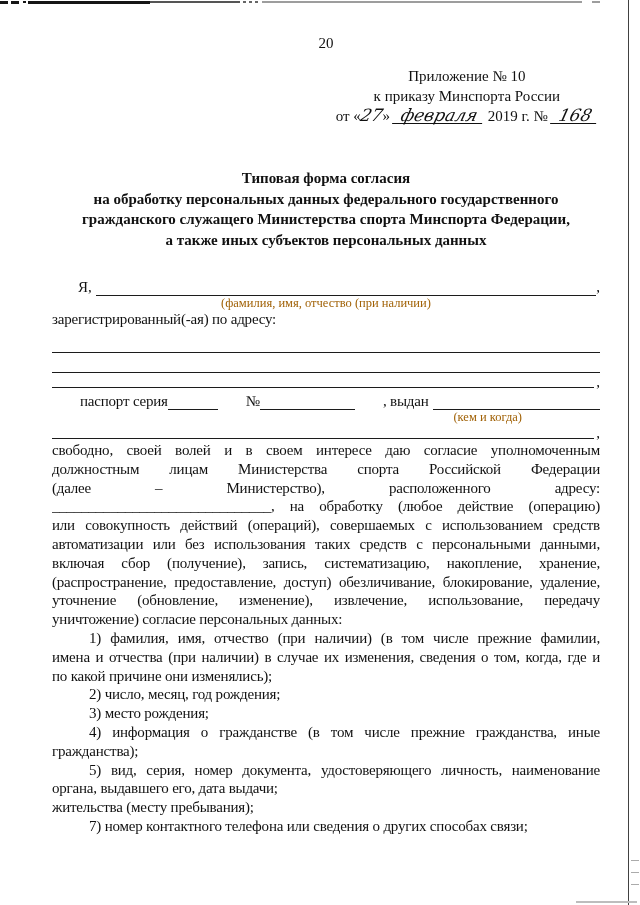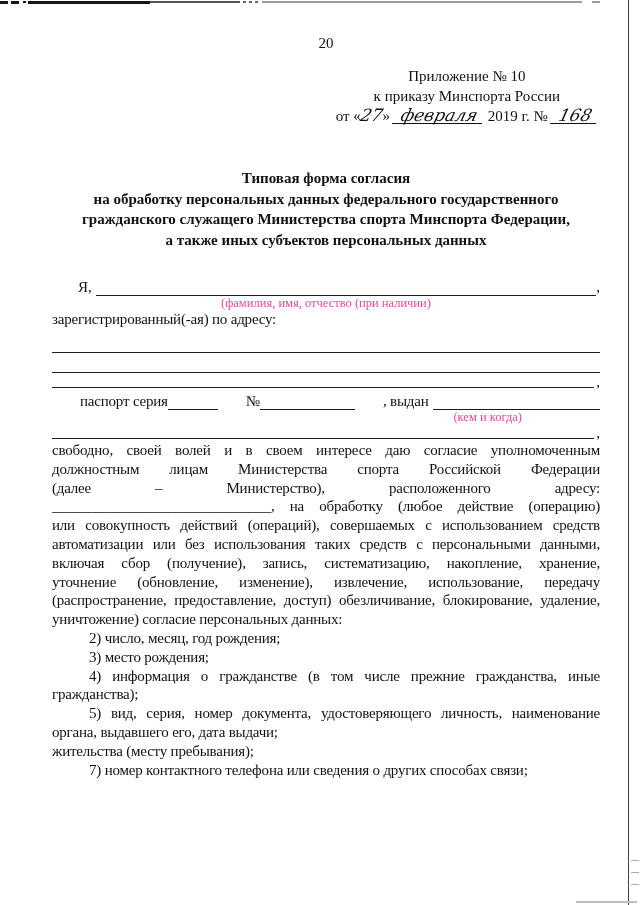--- a/index.html
+++ b/index.html
@@ -15,21 +15,21 @@
   .pageno{ text-align:center;font-size:15px;line-height:18px;}
   .appendix{margin-top:14px;margin-left:auto;margin-right:2px;width:-moz-fit-content;width:fit-content;
             text-align:center;font-size:15px;line-height:20px;}
   .hand{display:inline-block;transform:skewX(-14deg);font-style:italic;
         font-family:"DejaVu Serif", serif;font-size:17px;line-height:14px;}
   .hand.ul{border-bottom:1px solid #111;padding:0 7px 1px 7px;}
   .title{margin-top:42px;text-align:center;font-weight:bold;font-size:15px;line-height:20.5px;}
   .ya-row{margin-top:26px;display:flex;align-items:flex-end;height:20px;font-size:15px;}
   .ya-row .lbl{padding-left:26px;white-space:nowrap;}
   .fill{flex:1 1 auto;border-bottom:1.4px solid #1c1c1c;margin-left:4px;height:100%;}
-  .caption{font-size:12.5px;line-height:14px;color:#ec4899;font-family:Liberation Serif, serif;}
+  .caption{font-size:12.5px;line-height:14px;color:#a16207;font-family:Liberation Serif, serif;}
   .cap-center{text-align:center;}
   .bodyline{font-size:15px;line-height:19px;letter-spacing:-0.2px;}
   .blank{height:19px;border-bottom:1.4px solid #1c1c1c;}
   .blank-row{display:flex;align-items:flex-end;height:15px;font-size:15px;}
   .blank-row .fill{margin-left:0;}
   .blank-row .comma{padding-left:2px;line-height:12px;}
   .pass-row{display:flex;align-items:flex-end;height:22px;font-size:15px;letter-spacing:-0.2px;}
   .pass-row .t{white-space:nowrap;margin-left:28px;}
   .w50{flex:0 0 50px;border-bottom:1.4px solid #1c1c1c;}
   .w95{flex:0 0 95px;border-bottom:1.4px solid #1c1c1c;}
@@ -113,26 +113,31 @@
     </div>
 
     <div class="par">
       <div class="ln jl">свободно, своей волей и в своем интересе даю согласие уполномоченным</div>
       <div class="ln jl">должностным лицам Министерства спорта Российской Федерации</div>
       <div class="ln jl">(далее – Министерство), расположенного адресу:</div>
       <div class="ln jl">______________________________, на обработку (любое действие (операцию)</div>
       <div class="ln jl">или совокупность действий (операций), совершаемых с использованием средств</div>
       <div class="ln jl">автоматизации или без использования таких средств с персональными данными,</div>
       <div class="ln jl">включая сбор (получение), запись, систематизацию, накопление, хранение,</div>
+      <div class="ln jl">(распространение, предоставление, доступ) обезличивание, блокирование, удаление,</div>
       <div class="ln jl">уточнение (обновление, изменение), извлечение, использование, передачу</div>
-      <div class="ln jl">(распространение, предоставление, доступ) обезличивание, блокирование, удаление,</div>
       <div class="ln ll">уничтожение) согласие персональных данных:</div>
     </div>
 
     <div>
+      <div>
+        <div class="ln jl ind">1) фамилия, имя, отчество (при наличии) (в том числе прежние фамилии,</div>
+        <div class="ln jl">имена и отчества (при наличии) в случае их изменения, сведения о том, когда, где и</div>
+        <div class="ln ll">по какой причине они изменялись);</div>
+      </div>
       <div>
         <div class="ln ll ind">2) число, месяц, год рождения;</div>
       </div>
       <div>
         <div class="ln ll ind">3) место рождения;</div>
       </div>
       <div>
         <div class="ln jl ind">4) информация о гражданстве (в том числе прежние гражданства, иные</div>
         <div class="ln ll">гражданства);</div>
       </div>

